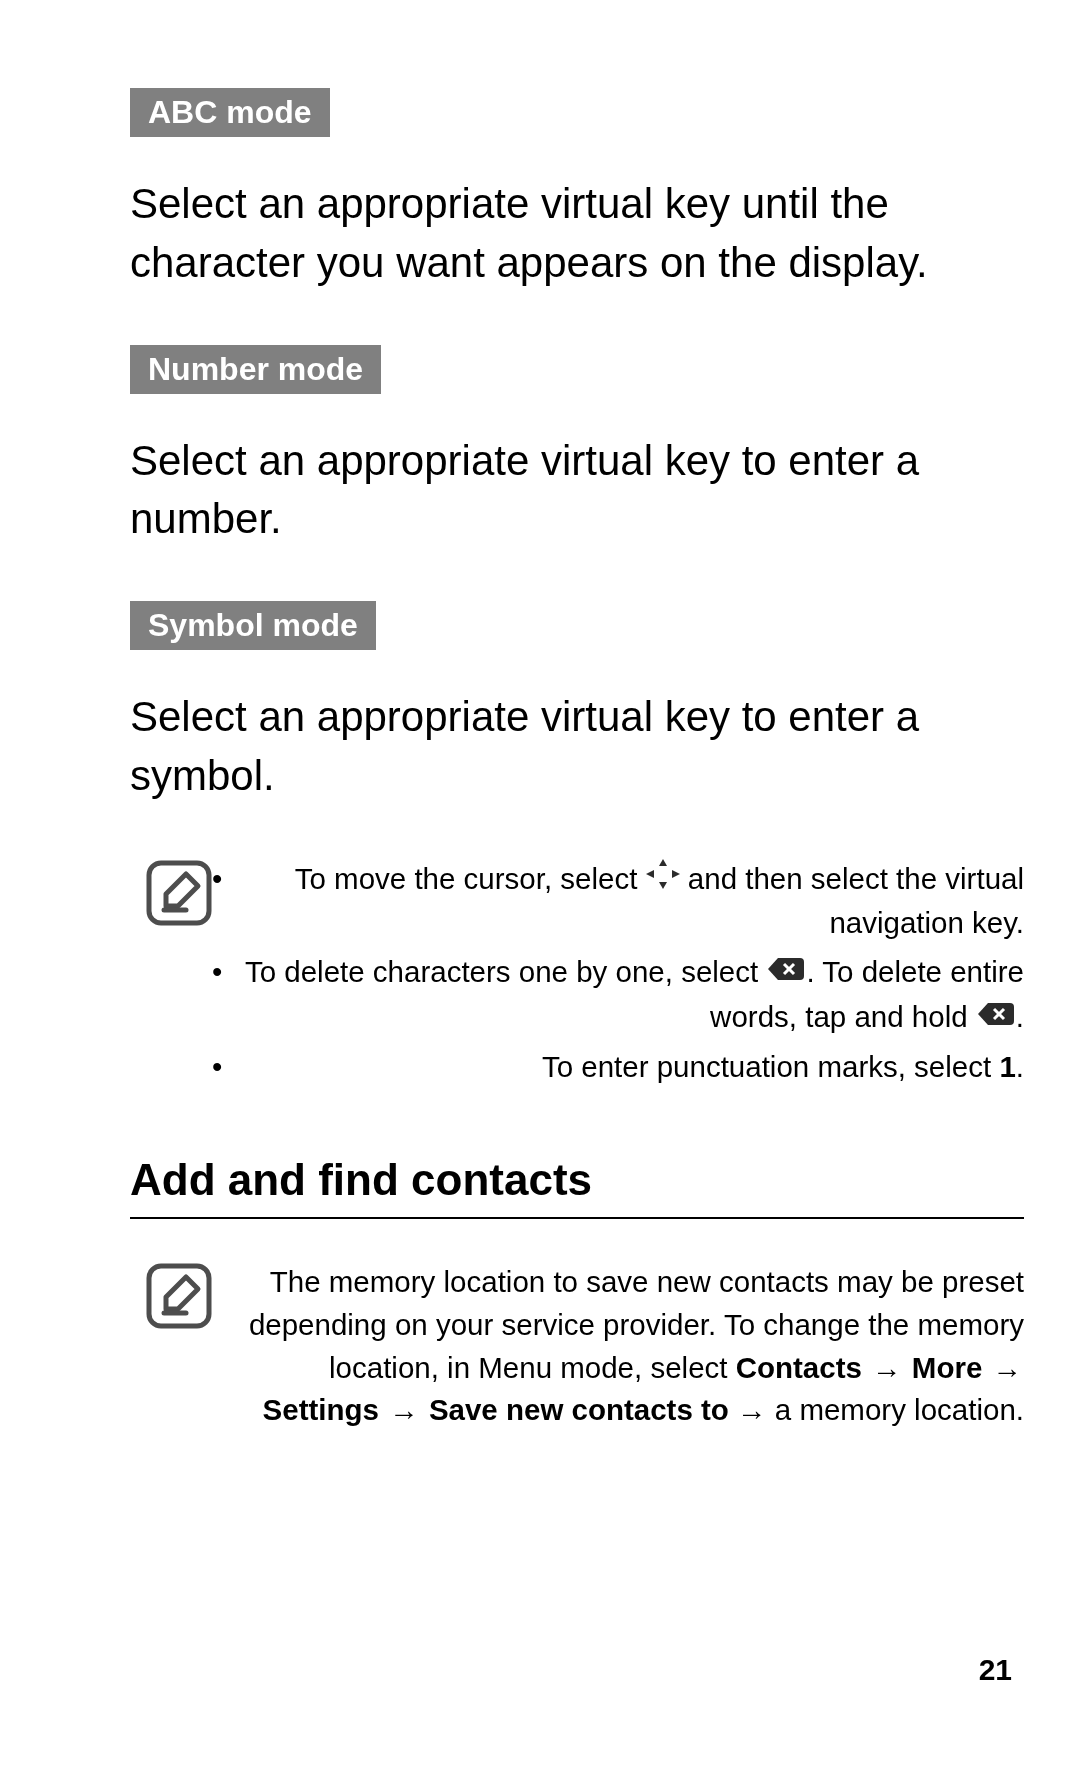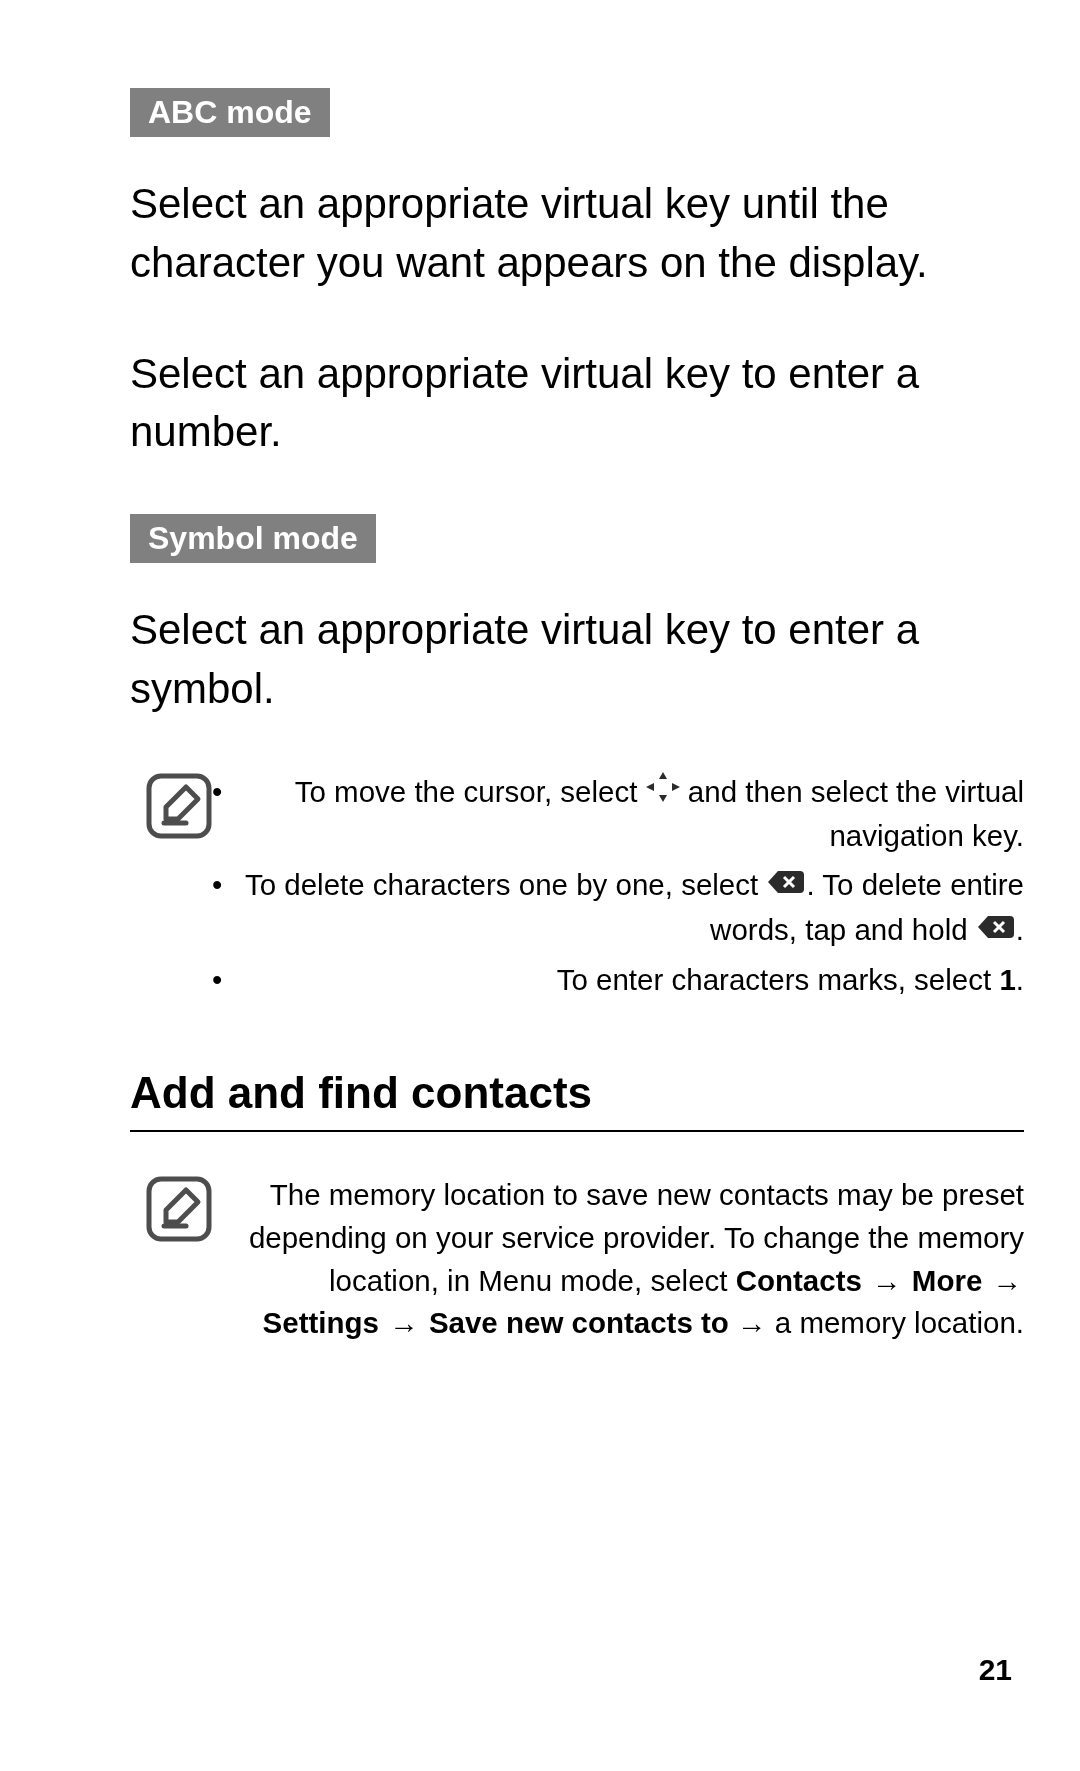--- a/index.html
+++ b/index.html
@@ -95,20 +95,23 @@
 </head>
 <body>
 
 <div class="page">
 
   <div class="section-gap">
     <div class="mode-label">ABC mode</div>
   </div>
   <p class="body-text">Select an appropriate virtual key until the character you want appears on the display.</p>
 
+  <div class="section-gap">
+    <div class="mode-label">Number mode</div>
+  </div>
   <p class="body-text">Select an appropriate virtual key to enter a number.</p>
 
   <div class="section-gap">
     <div class="mode-label">Symbol mode</div>
   </div>
   <p class="body-text">Select an appropriate virtual key to enter a symbol.</p>
 
   <div class="note-row">
     <div class="note-icon-col">
       <span class="note-icon">
@@ -144,21 +147,21 @@
           </span><span>. To delete entire words, tap and hold </span>
           <span class="inline-icon">
             <svg width="40" height="26" viewBox="0 0 40 26">
               <path d="M12 2 H34 A4 4 0 0 1 38 6 V20 A4 4 0 0 1 34 24 H12 L2 13 Z" fill="#2b2b2b"></path>
               <line x1="18" y1="8" x2="28" y2="18" stroke="#ffffff" stroke-width="3"></line>
               <line x1="28" y1="8" x2="18" y2="18" stroke="#ffffff" stroke-width="3"></line>
             </svg>
           </span><span>.</span>
         </li>
         <li>
-          <span>To enter characters marks, select </span><span class="bold">1</span><span>.</span>
+          <span>To enter punctuation marks, select </span><span class="bold">1</span><span>.</span>
         </li>
       </ul>
     </div>
   </div>
 
   <div class="h2-wrap">
     <h2 class="h2">Add and find contacts</h2>
   </div>
 
   <div class="note-row">

